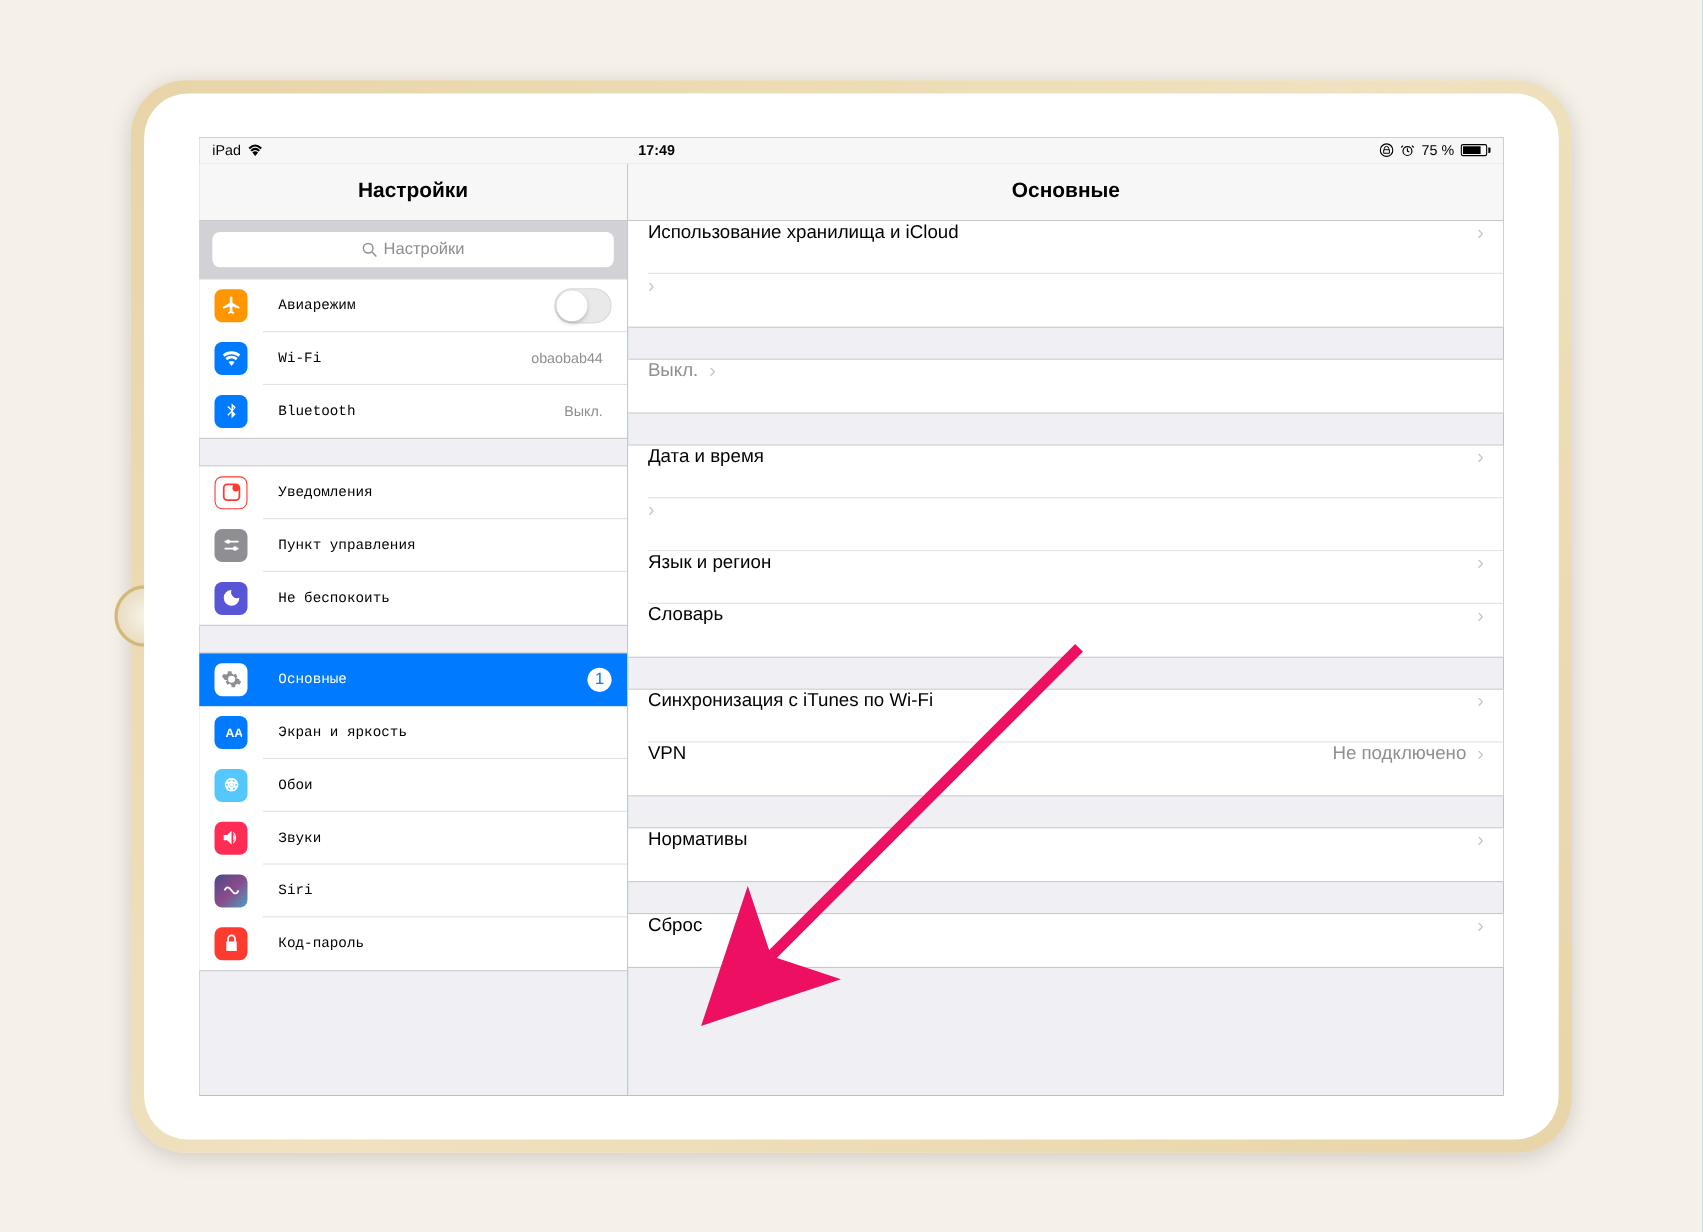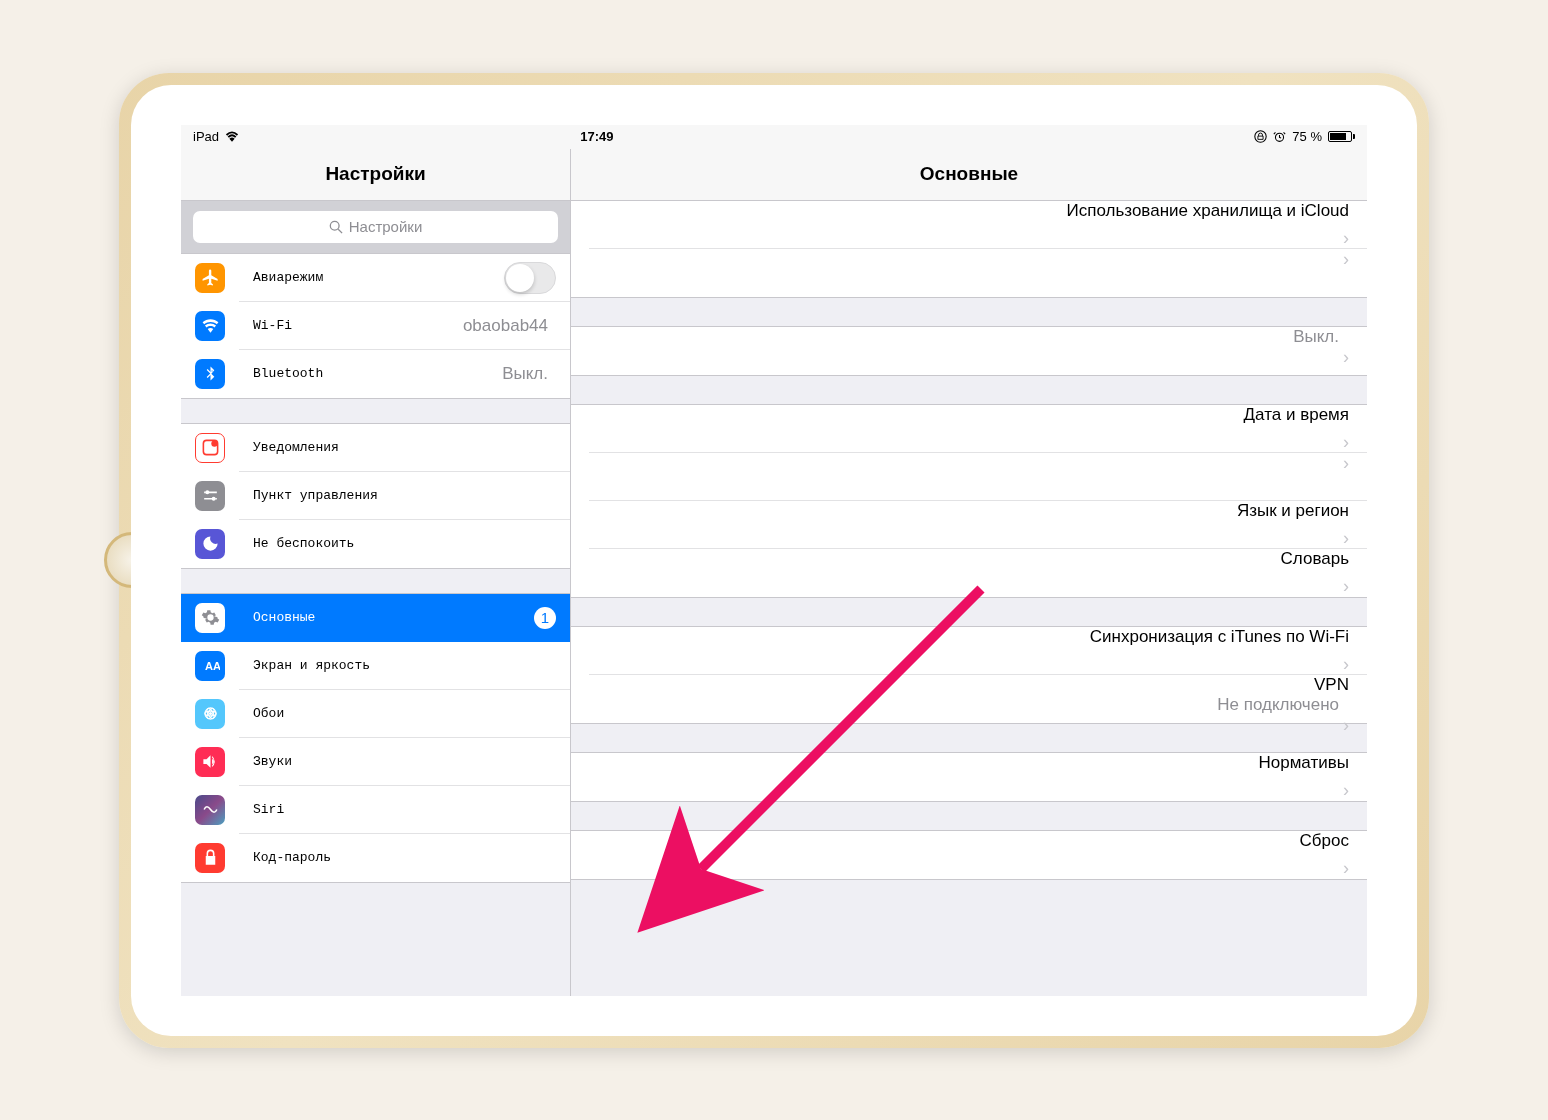--- a/index.html
+++ b/index.html
@@ -25,33 +25,33 @@
 .search-wrap { padding: 10px 12px; background: #d1d1d6; }
 .search-field { width: 100%; height: 32px; border-radius: 7px; background: #fff; border: none; display: flex; align-items: center; justify-content: center; color: #8e8e93; font-size: 15px; gap: 6px; }
 .search-field svg { width: 14px; height: 14px; }
 
 .sidebar-group { background: #fff; border-top: 1px solid #c8c7cc; border-bottom: 1px solid #c8c7cc; margin-top: 24px; }
 .sidebar-group:first-of-type { margin-top: 0; }
 .sidebar-item { height: 48px; display: flex; align-items: center; padding: 0 14px; cursor: pointer; position: relative; }
 .sidebar-item.selected { background: #007aff; color: #fff; }
 .sidebar-item .icon-box { width: 30px; height: 30px; border-radius: 7px; display: flex; align-items: center; justify-content: center; margin-right: 28px; flex-shrink: 0; }
 .sidebar-item .label { flex: 1; font-size: 13px; font-family: Liberation Mono, monospace; }
-.sidebar-item .value { color: #8e8e93; font-size: 17px; margin-right: 8px; }
+.sidebar-item .value { color: #8e8e93; font-size: 13px; margin-right: 8px; }
 .sidebar-item .divider { position: absolute; bottom: 0; left: 58px; right: 0; height: 1px; background: #e2e2e4; }
 .sidebar-item:last-child .divider { display: none; }
 
 .toggle { width: 52px; height: 32px; border-radius: 16px; background: #e9e9ea; border: 1px solid #d9d9db; position: relative; }
 .toggle::after { content: ""; position: absolute; width: 28px; height: 28px; border-radius: 50%; background: #fff; box-shadow: 0 2px 4px rgba(0,0,0,0.2); top: 1px; left: 1px; }
 .badge { width: 22px; height: 22px; border-radius: 50%; background: #fff; color: #007aff; display: flex; align-items: center; justify-content: center; font-size: 15px; font-weight: 500; }
 
 .content { flex: 1; display: flex; flex-direction: column; background: #efeff4; overflow-y: auto; position: relative; }
 .content-header { height: 52px; display: flex; align-items: center; justify-content: center; font-size: 19px; font-weight: 600; background: #f7f7f7; border-bottom: 1px solid #c8c7cc; }
 .content-group { background: #fff; border-top: 1px solid #c8c7cc; border-bottom: 1px solid #c8c7cc; margin-top: 28px; }
 .content-group.first { margin-top: 0; border-top: none; }
-.content-item { height: 48px; display: flex; align-items: flex-end; padding: 0 18px; cursor: pointer; position: relative; flex-direction: column; }
+.content-item { height: 48px; display: flex; align-items: flex-start; padding: 0 18px; cursor: pointer; position: relative; }
 .content-item .label { flex: 1; font-size: 17px; }
 .content-item .value { color: #8e8e93; font-size: 17px; margin-right: 10px; }
 .content-item .chevron { color: #c7c7cc; font-size: 18px; }
 .content-item .divider { position: absolute; bottom: 0; left: 18px; right: 0; height: 1px; background: #e2e2e4; }
 .content-item:last-child .divider { display: none; }
 .content-spacer { height: 28px; }
 
 .arrow-annotation { position: absolute; pointer-events: none; z-index: 100; }
 .arrow-annotation svg { overflow: visible; }
 

